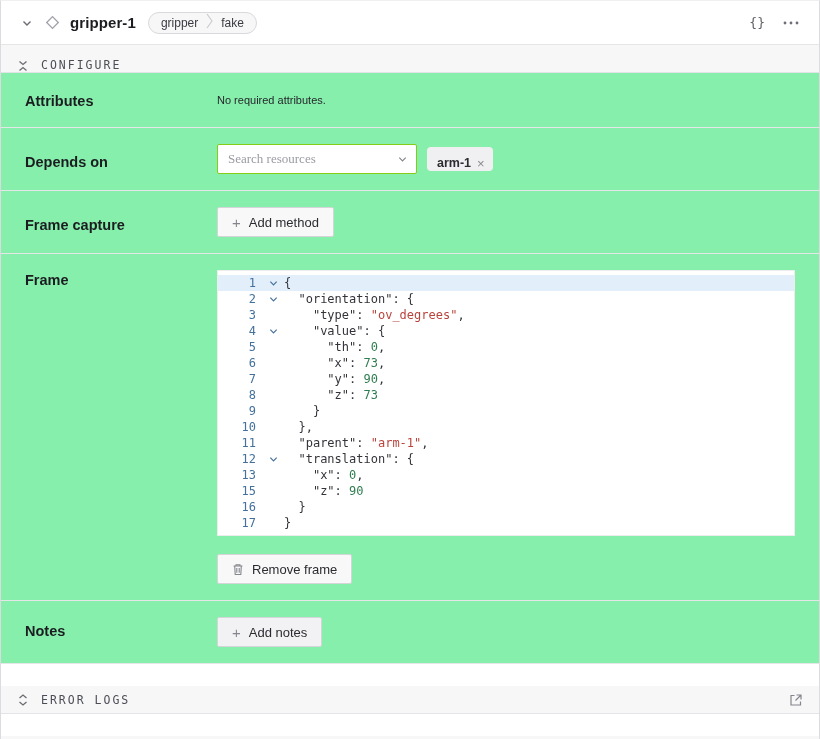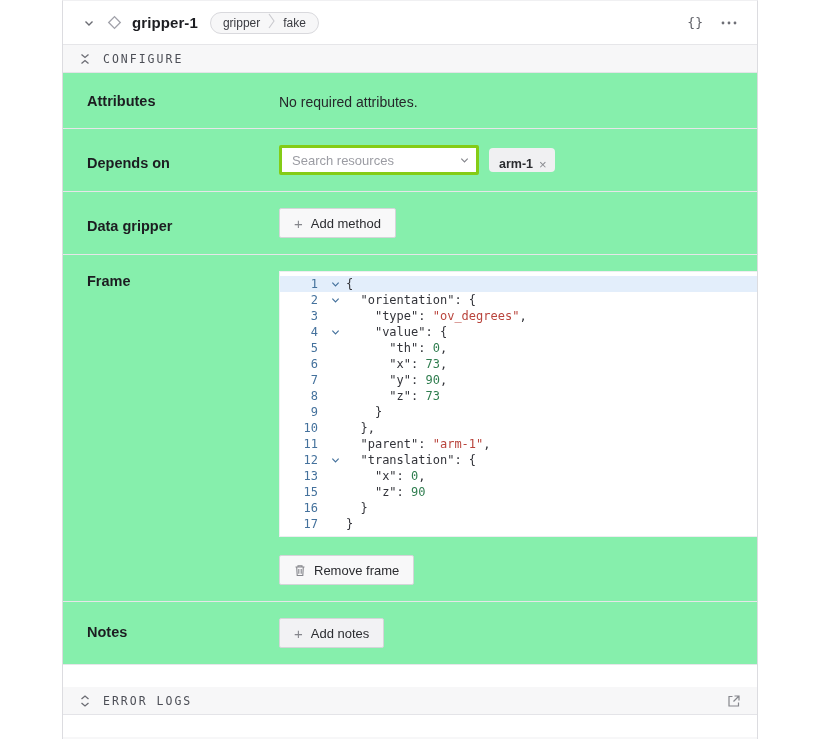--- a/index.html
+++ b/index.html
@@ -1,19 +1,19 @@
 <!DOCTYPE html>
 <html><head>
 <meta charset="utf-8">
 <style>
   * { margin:0; padding:0; box-sizing:border-box; }
   html,body { background:#ffffff; }
   body { font-family:"Liberation Sans", sans-serif; color:#26272b; }
   .card {
-    width:696px; height:739px; margin:0 auto; background:#fff;
+    width:820px; height:739px; margin:0 auto; background:#fff;
     border-left:1px solid #dcdce0; border-right:1px solid #dcdce0; border-top:1px solid #f0f0f2;
     display:flex; flex-direction:column; overflow:hidden;
   }
   
   .hdr {
     height:44px; flex:0 0 44px; display:flex; align-items:center;
     padding:0 20px 0 16px; border-bottom:1px solid #e6e6e9; background:#fff;
   }
   .hdr .chev-btn { display:flex; align-items:center; cursor:pointer; padding:4px; }
   .hdr .diamond { margin-left:8px; display:flex; align-items:center; }
@@ -26,43 +26,43 @@
   .badge-label { padding:0 2px; line-height:20px; }
   .badge-sep { margin:0 6px; flex:0 0 auto; }
   .hdr-right { margin-left:auto; display:flex; align-items:center; gap:18px; }
   .braces-icon { font-family:"DejaVu Sans Mono", monospace; font-size:13px; color:#5f6067; cursor:pointer; }
   .menu-icon { cursor:pointer; display:flex; align-items:center; }
   
   .secbar {
     display:flex; align-items:center; gap:12px; background:#f7f7f8;
     border-bottom:1px solid #e4e4e8; padding:0 16px; cursor:pointer;
   }
-  .secbar.tall { height:28px; flex:0 0 28px; }
+  .secbar.tall { height:28px; flex:0 0 28px;align-items:flex-end; }
   .secbar.slim { height:28px; flex:0 0 28px;margin-top:22px; }
   .secbar .sec-label {
     font-family:"DejaVu Sans Mono", monospace; font-size:11.5px; letter-spacing:2px;
     color:#4c4e56;
   }
   .secbar .spacer { margin-left:auto; }
   
   .row {
     display:grid; grid-template-columns:192px 1fr; padding:16px 24px;
     border-bottom:1px solid #e6e6e9; background:#86efac;
   }
   .row-label { font-size:14.5px; font-weight:700; color:#1c1d21; padding-top:2px; }
   .row-attributes { padding:18px 24px; }
-  .plain-text { font-size:14px; color:#26272b; padding-top:3px; }
+  .plain-text { font-size:11px; color:#26272b; padding-top:3px; }
   
   .depends-wrap { display:flex; align-items:center; gap:10px; }
   .search-box {
     position:relative; width:200px; height:30px;
   }
   .search-box input {
-    width:100%; height:100%; border:3px solid #84cc16; border-radius:2px;
-    font-family:Liberation Sans, sans-serif; font-size:13px; color:#26272b;
+    width:100%; height:100%; border:1px solid #84cc16; border-radius:2px;
+    font-family:Liberation Serif, serif; font-size:13px; color:#26272b;
     padding:0 28px 0 10px; outline:none; background:#fff;
   }
   .search-box input::placeholder { color:#9b9ca3; }
   .search-box .in-chev { position:absolute; right:9px; top:50%; transform:translateY(-50%); pointer-events:none; display:flex; }
   .chip {
     display:inline-flex; align-items:center; gap:6px; background:#f0f0f2;
     border-radius:4px; height:24px; padding:8px 8px 0 10px; font-size:12.5px; font-weight:700; color:#2b2c30;
   }
   .chip .chip-x { color:#8a8b91; font-weight:400; font-size:13px; cursor:pointer; line-height:1; }
   
@@ -153,21 +153,21 @@
       <span style="display:inline-flex;gap:8px;">
           <span class="chip">
             <span>arm-1</span>
             <span class="chip-x">×</span>
           </span>
         </span>
     </div>
   </div>
 
   <div class="row" style="align-items:center;">
-    <div class="row-label" style="padding-top:6px;">Data gripper</div>
+    <div class="row-label" style="padding-top:6px;">Frame capture</div>
     <div>
       <button class="btn">
         <span class="plus">+</span>
         <span>Add method</span>
       </button>
     </div>
   </div>
 
   <div class="row">
     <div class="row-label">Frame</div>

